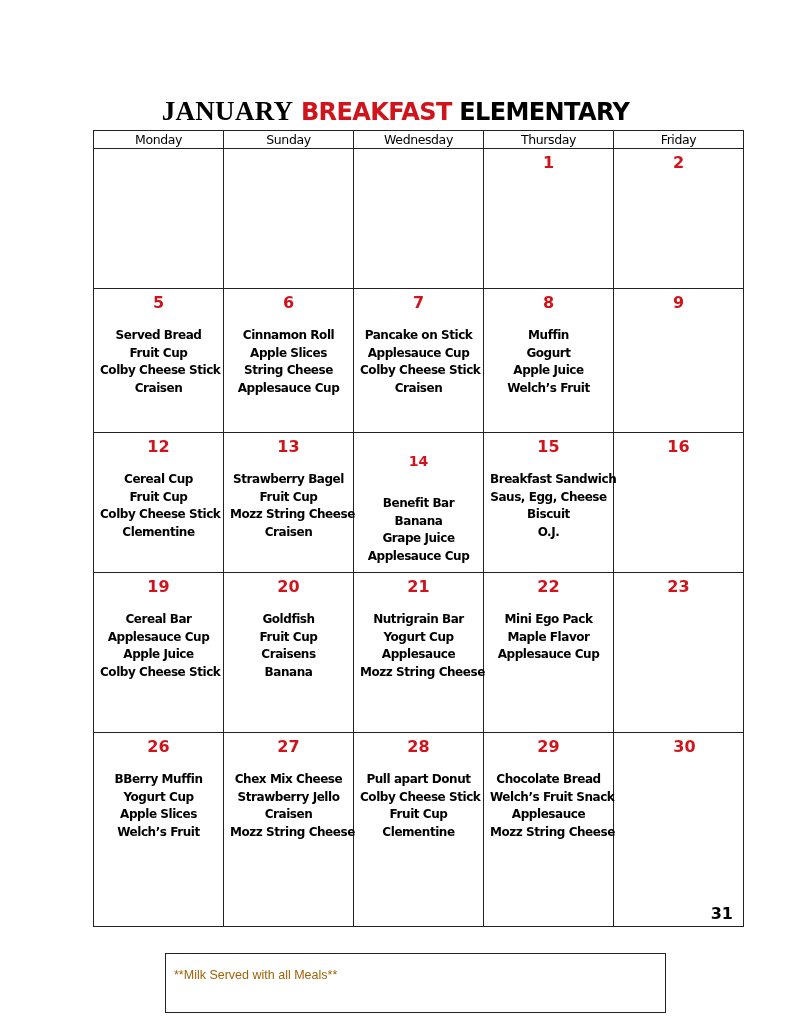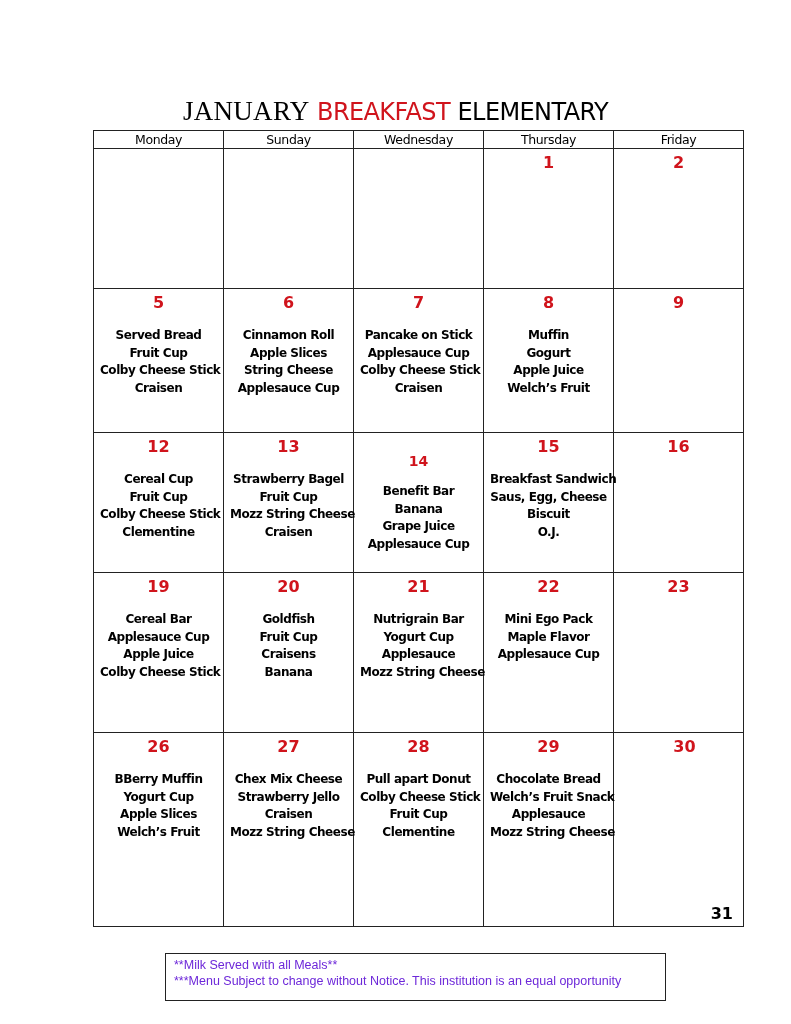--- a/index.html
+++ b/index.html
@@ -1,21 +1,21 @@
 <!DOCTYPE html>
 <html><head>
   <meta charset="utf-8">
   <style>
     * { box-sizing: border-box; margin: 0; padding: 0; }
     html, body { width: 791px; height: 1024px; background: #ffffff; overflow: hidden; }
     body { position: relative; font-family: "Liberation Sans", sans-serif; color: #000; }
 
     .title {
       position: absolute; top: 94px; left: 0; width: 791px; text-align: center;
-      font-size: 27px; font-weight: normal; line-height: 34px; white-space: nowrap;
+      font-size: 27px; font-weight: bold; line-height: 34px; white-space: nowrap;
     }
     .title .t1 { font-family: "Liberation Serif", serif; letter-spacing: 0.3px; }
     .title .t2 { font-family: "DejaVu Sans", sans-serif; font-size: 24px; color: #d0141c; letter-spacing: -0.6px; }
     .title .t3 { font-family: "DejaVu Sans", sans-serif; font-size: 24px; letter-spacing: -0.6px; }
 
     table.cal {
       position: absolute; left: 93px; top: 130px; width: 650px;
       border-collapse: collapse; table-layout: fixed;
     }
     table.cal td, table.cal th {
@@ -27,34 +27,34 @@
       font-family: "DejaVu Sans", sans-serif; letter-spacing: -0.4px;
     }
     .daynum {
       display: block; color: #d0141c; font-weight: bold;
       font-family: "DejaVu Sans", sans-serif; font-size: 16px; line-height: 20px;
       margin-top: 4px;
     }
     .daynum.small { font-size: 14px; margin-top: 18px; }
     .daynum.indent { padding-left: 12px; }
     .items { margin-top: 14px; list-style: none; }
-    .items.tight { margin-top: 12px; }
+    .items.tight { margin-top: 24px; }
     .items li {
       font-weight: bold; font-size: 12px; line-height: 17.5px;
       font-family: "DejaVu Sans", sans-serif; letter-spacing: -0.45px; white-space: nowrap;
     }
     .corner-num {
       position: absolute; right: 10px; bottom: 2px; color: #000000; font-weight: bold;
       font-family: "DejaVu Sans", sans-serif; font-size: 16px; line-height: 20px;
     }
 
     .footer {
-      position: absolute; left: 165px; top: 953px; width: 501px; height: 48px;
-      border: 1.5px solid #222; padding: 3px 8px;
-      font-family: "Liberation Sans", sans-serif; font-size: 12.5px; line-height: 16px; color: #6d28d9;
+      position: absolute; left: 165px; top: 953px; width: 501px; height: 60px;
+      border: 1.5px solid #222; padding: 13px 8px;
+      font-family: "Liberation Sans", sans-serif; font-size: 12.5px; line-height: 16px; color: #a16207;
     }
   </style>
 </head>
 <body>
 
 <div class="title">
   <span class="t1">JANUARY</span>
   <span class="t2">BREAKFAST</span>
   <span class="t3">ELEMENTARY</span>
 </div>
@@ -261,14 +261,13 @@
       <td>
         <span class="daynum indent">30</span>
         <span class="corner-num">31</span>
       </td>
     </tr>
   </tbody>
 </table>
 
 <div class="footer">
   <div>**Milk Served with all Meals**</div>
-  <div>***Menu Subject to change without Notice. This institution is an equal opportunity</div>
 </div>
 
 </body></html>

